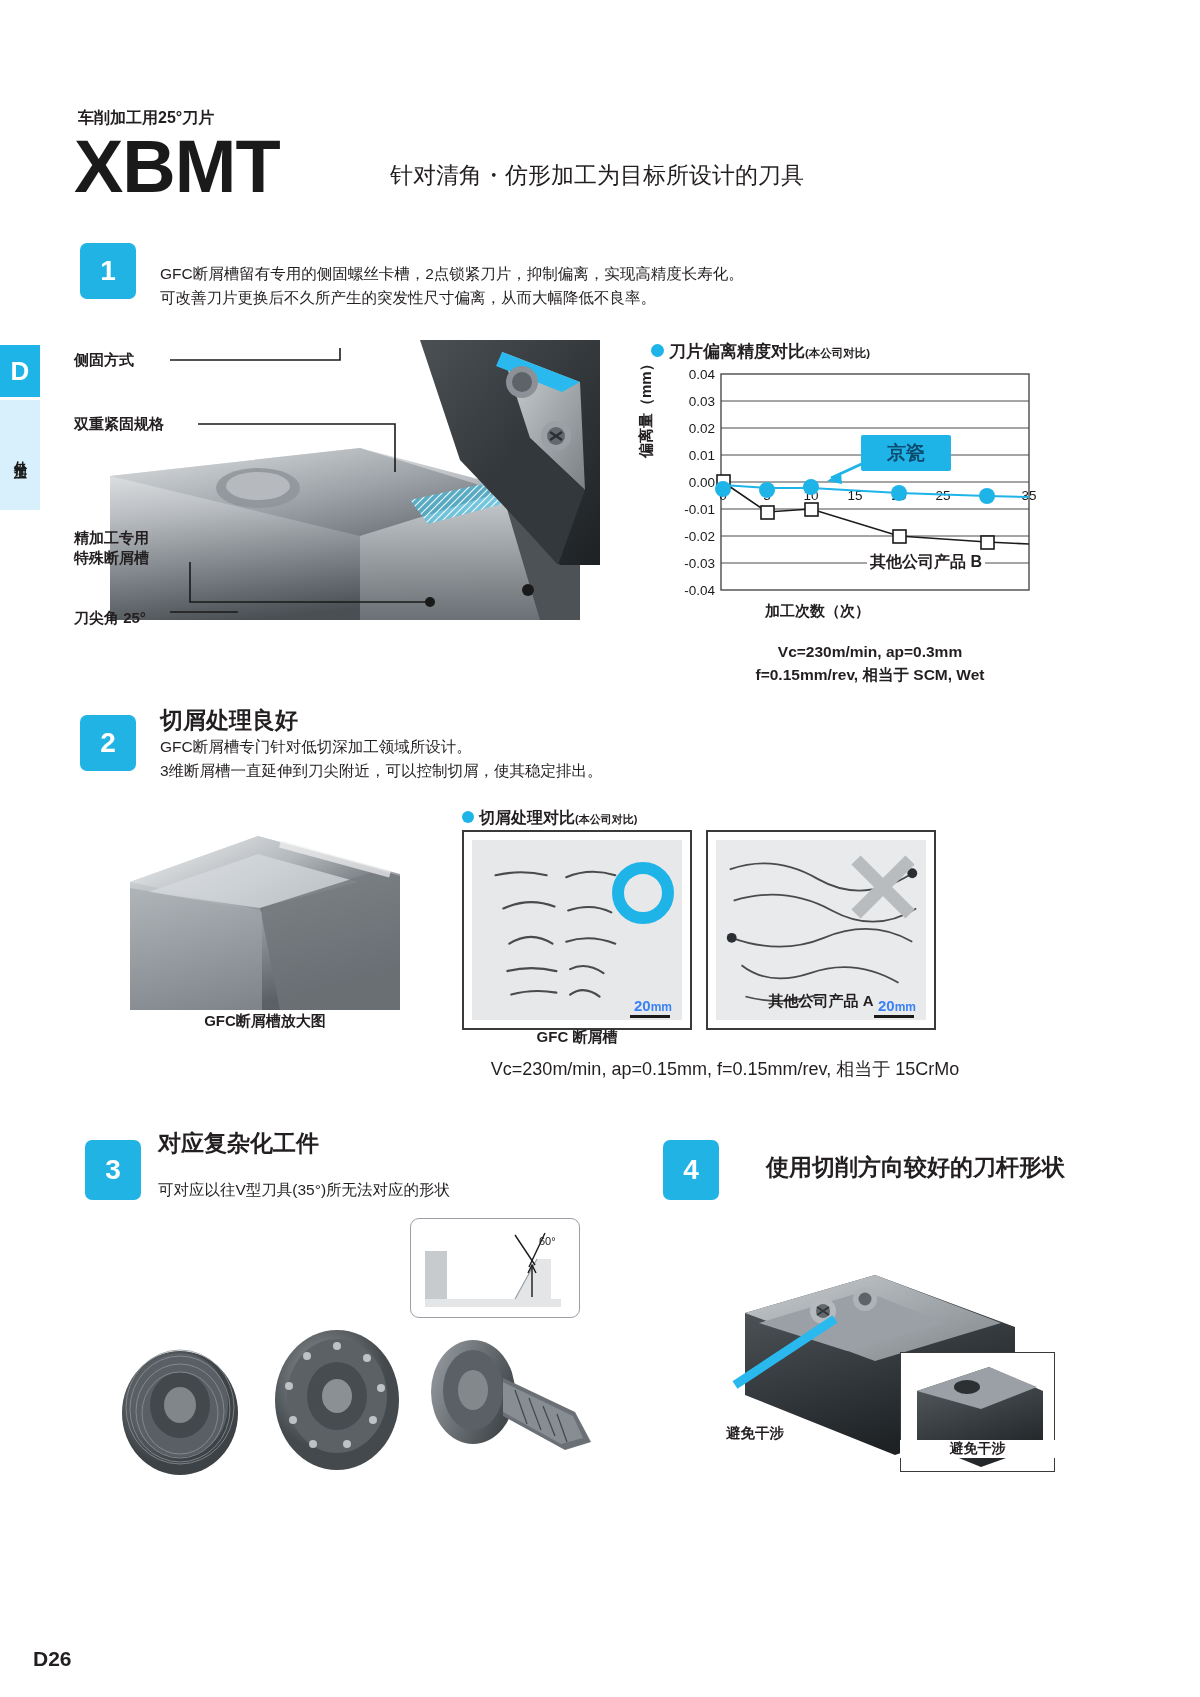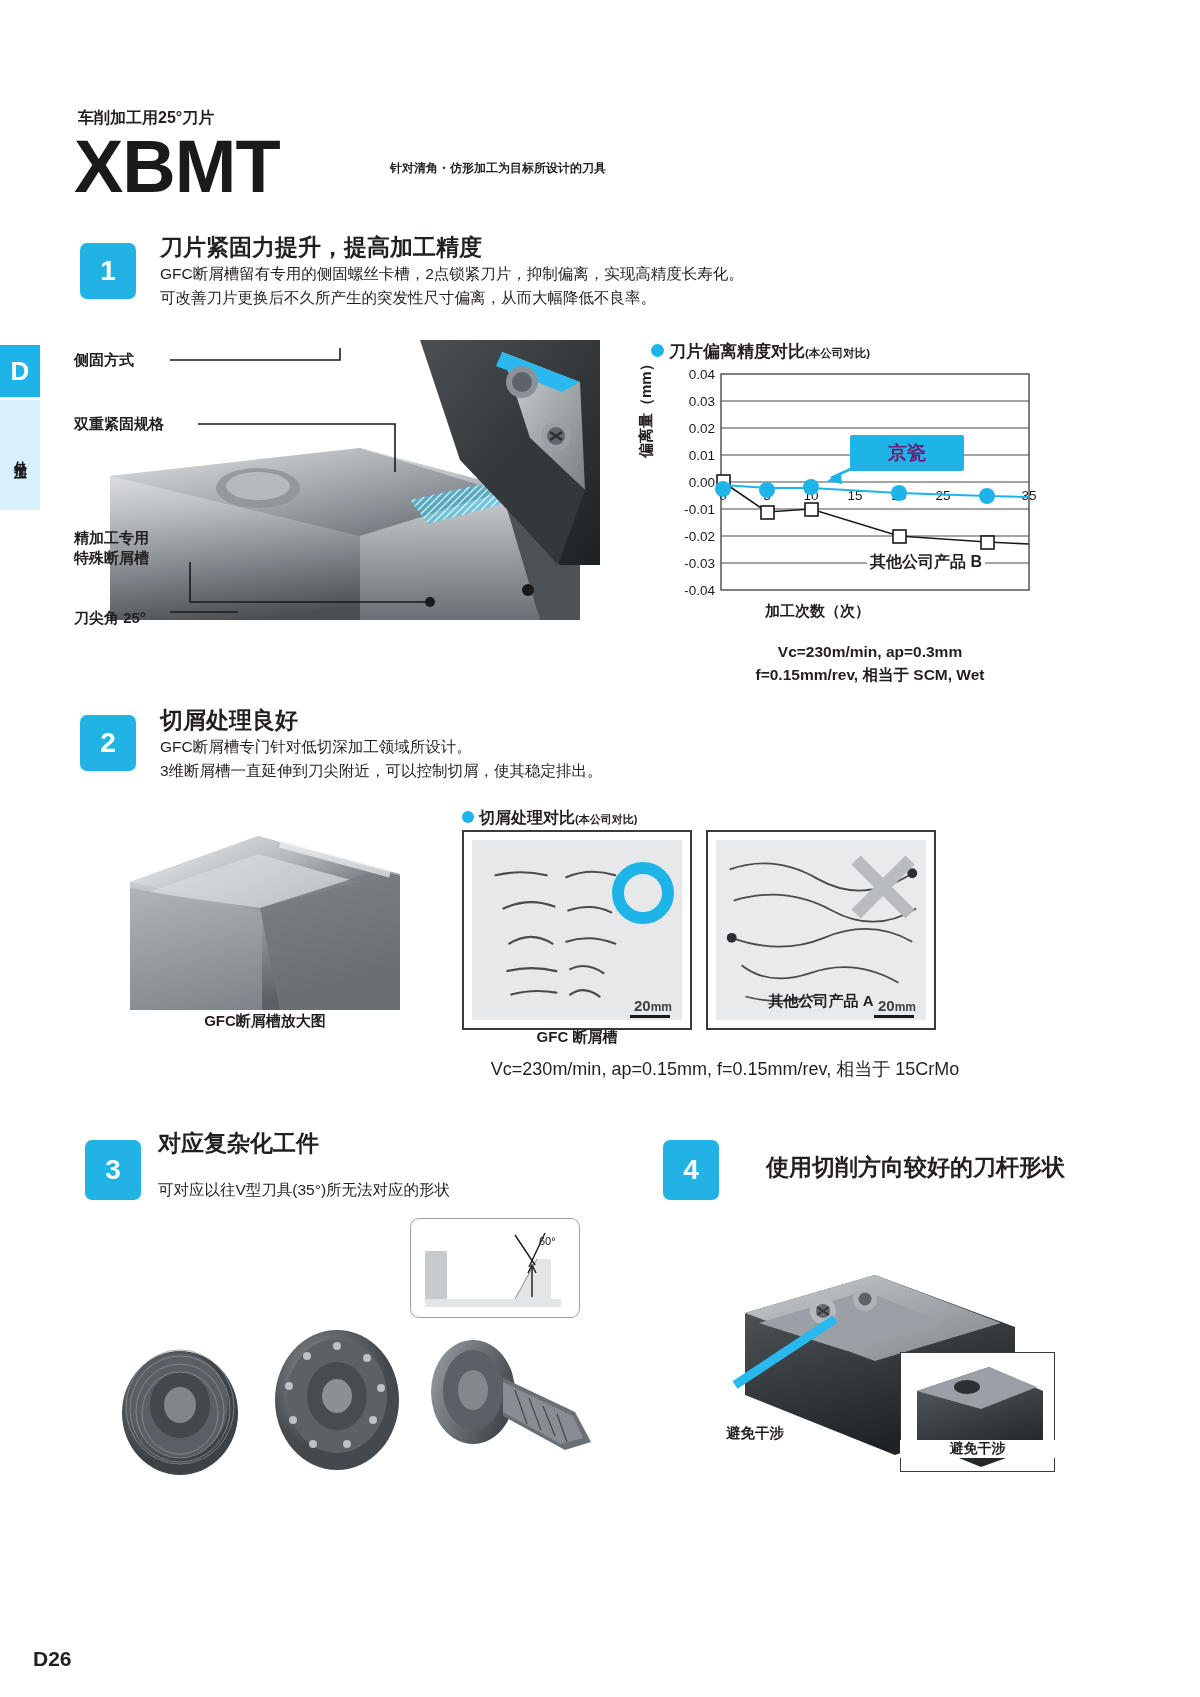--- a/index.html
+++ b/index.html
@@ -58,21 +58,21 @@
     position: absolute; left: 78px; top: 108px;
     font-size: 16px; font-weight: 700;
   }
   .xbmt {
     position: absolute; left: 74px; top: 132px;
     font-size: 74px; font-weight: 800; letter-spacing: -1px;
     line-height: .95; color: #1a1a1a;
   }
   .xbmt-desc {
     position: absolute; left: 390px; top: 160px;
-    font-size: 12px; font-weight: 700;
+    font-size: 23px; font-weight: 400;
   }
 
   
   .num-badge {
     position: absolute; width: 56px; height: 56px; border-radius: 7px;
     background: #21b3e4; color: #ffffff;
     font-size: 28px; font-weight: 700;
     display: flex; align-items: center; justify-content: center;
   }
   .feat-title { position: absolute; font-size: 23px; font-weight: 700; }
@@ -120,21 +120,21 @@
     display: inline-block; width: 12px; height: 12px; border-radius: 50%;
     background: #1fb4e8; margin-right: 5px;
   }
   .chip-head .sm { font-size: 11px; font-weight: 700; }
   .chip-box {
     position: absolute; border: 2px solid #3a3a3a; background: #ffffff; padding: 8px;
   }
   .chip-img { width: 100%; height: 100%; position: relative; overflow: hidden; }
   .scalebar {
     position: absolute; right: 10px; bottom: 6px; font-size: 15px; font-weight: 700;
-    color: #404040;
+    color: #3b82f6;
   }
   .scalebar .unit { font-size: 12px; }
   .scalebar-line {
     position: absolute; right: 12px; bottom: 2px; width: 40px; height: 3px; background:#1a1a1a;
   }
   .cond2 {
     position: absolute; left: 455px; top: 1057px; width: 540px; text-align: center;
     font-size: 18px; font-weight: 400;
   }
 
@@ -155,21 +155,20 @@
     <span>外径加工</span>
   </div>
 
   <div class="sub-small">车削加工用25°刀片</div>
   <div class="xbmt">XBMT</div>
   <div class="xbmt-desc">针对清角・仿形加工为目标所设计的刀具</div>
 
   <div class="num-badge" style="left:80px; top:243px;">
     <span>1</span>
   </div>
-  <div class="feat-title" style="left:160px; top:232px;">刀片紧固力提升，提高加工精度</div>
   <div class="feat-body" style="left:160px; top:262px; width:640px;">
     <div>GFC断屑槽留有专用的侧固螺丝卡槽，2点锁紧刀片，抑制偏离，实现高精度长寿化。</div>
     <div>可改善刀片更换后不久所产生的突发性尺寸偏离，从而大幅降低不良率。</div>
   </div>
 
   <div class="photo" style="left:110px; top:440px; width:470px; height:180px; background:none;">
     <svg width="470" height="180" viewBox="0 0 470 180">
       <defs>
         <linearGradient id="mg1" x1="0" y1="0" x2="0.3" y2="1">
           <stop offset="0%" stop-color="#f2f3f4"></stop>
@@ -299,22 +298,22 @@
         <circle cx="88" cy="122" r="8"></circle>
         <circle cx="132" cy="119" r="8"></circle>
         <circle cx="220" cy="125" r="8"></circle>
         <circle cx="308" cy="128" r="8"></circle>
       </g>
 
       <path d="M200,88 L152,110" stroke="#1fb4e8" stroke-width="3" fill="none"></path>
       <path d="M148,113 L162,104 L163,116 Z" fill="#1fb4e8"></path>
     </svg>
 
-    <div style="position:absolute; left:205px; top:95px; background:#1fb4e8; color:#701a75;
-                font-size:19px; font-weight:700; padding:5px 38px; border-radius:2px;">京瓷</div>
+    <div style="position:absolute; left:216px; top:95px; background:#1fb4e8; color:#0c4a6e;
+                font-size:19px; font-weight:700; padding:5px 26px; border-radius:2px;">京瓷</div>
 
     <div style="position:absolute; left:222px; top:212px; font-size:16px; font-weight:700;
                 background:#fff; padding:0 3px; white-space:nowrap;">其他公司产品 B</div>
 
     <div class="xlab">加工次数（次）</div>
   </div>
 
   <div class="cond">
     <div>Vc=230m/min, ap=0.3mm</div>
     <div>f=0.15mm/rev, 相当于 SCM, Wet</div>

